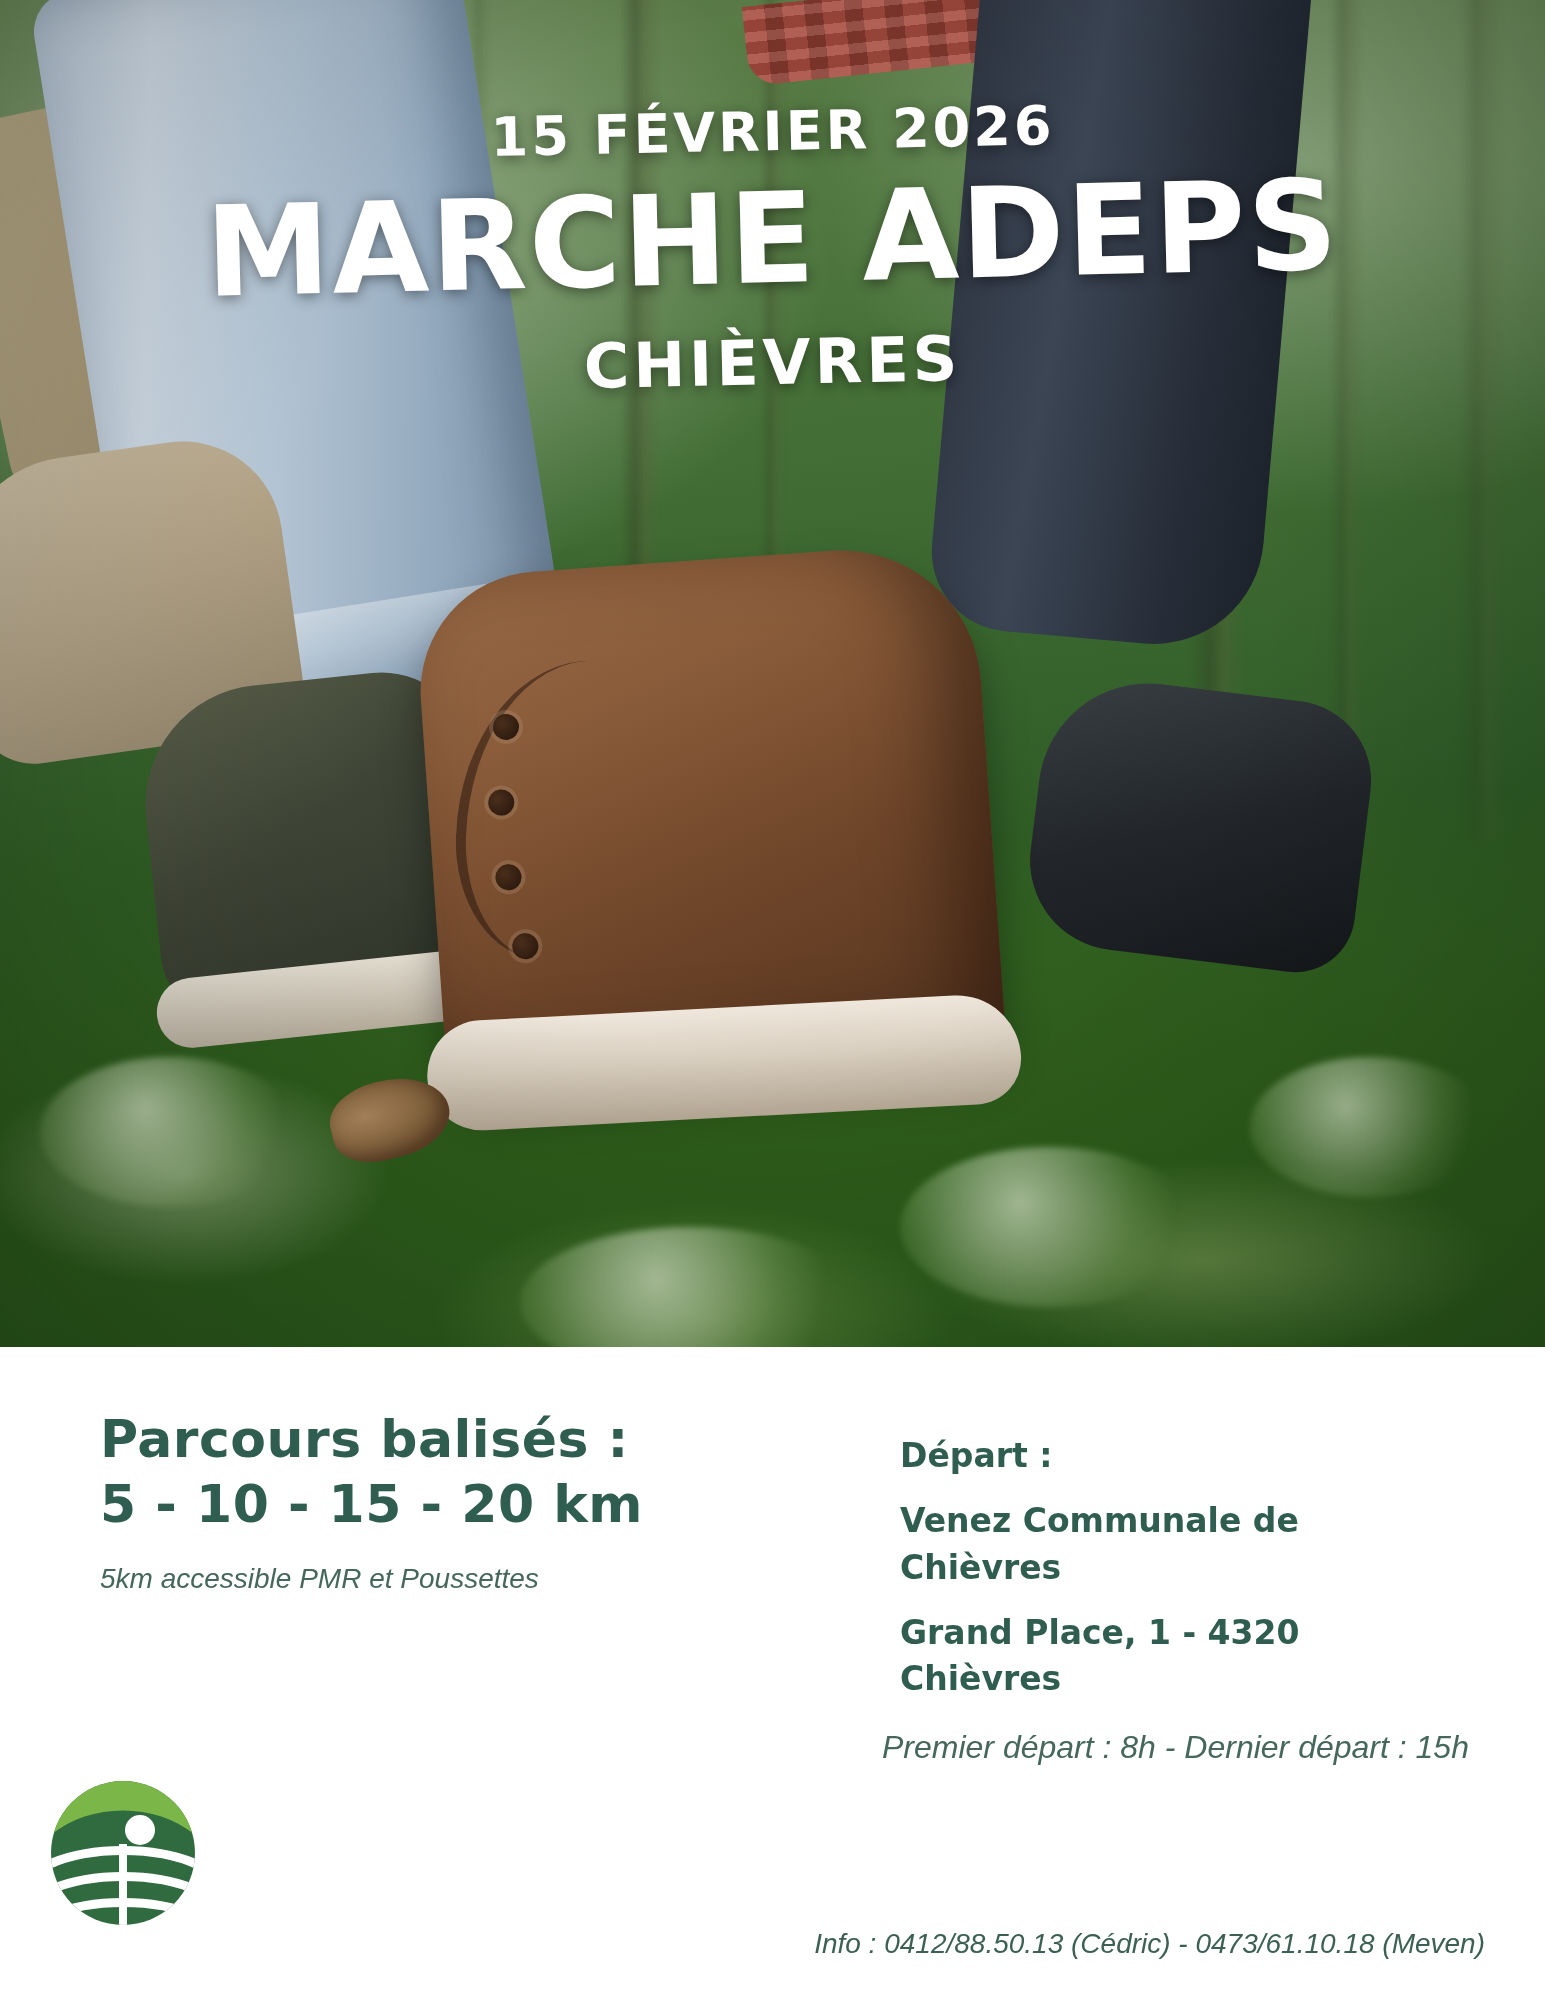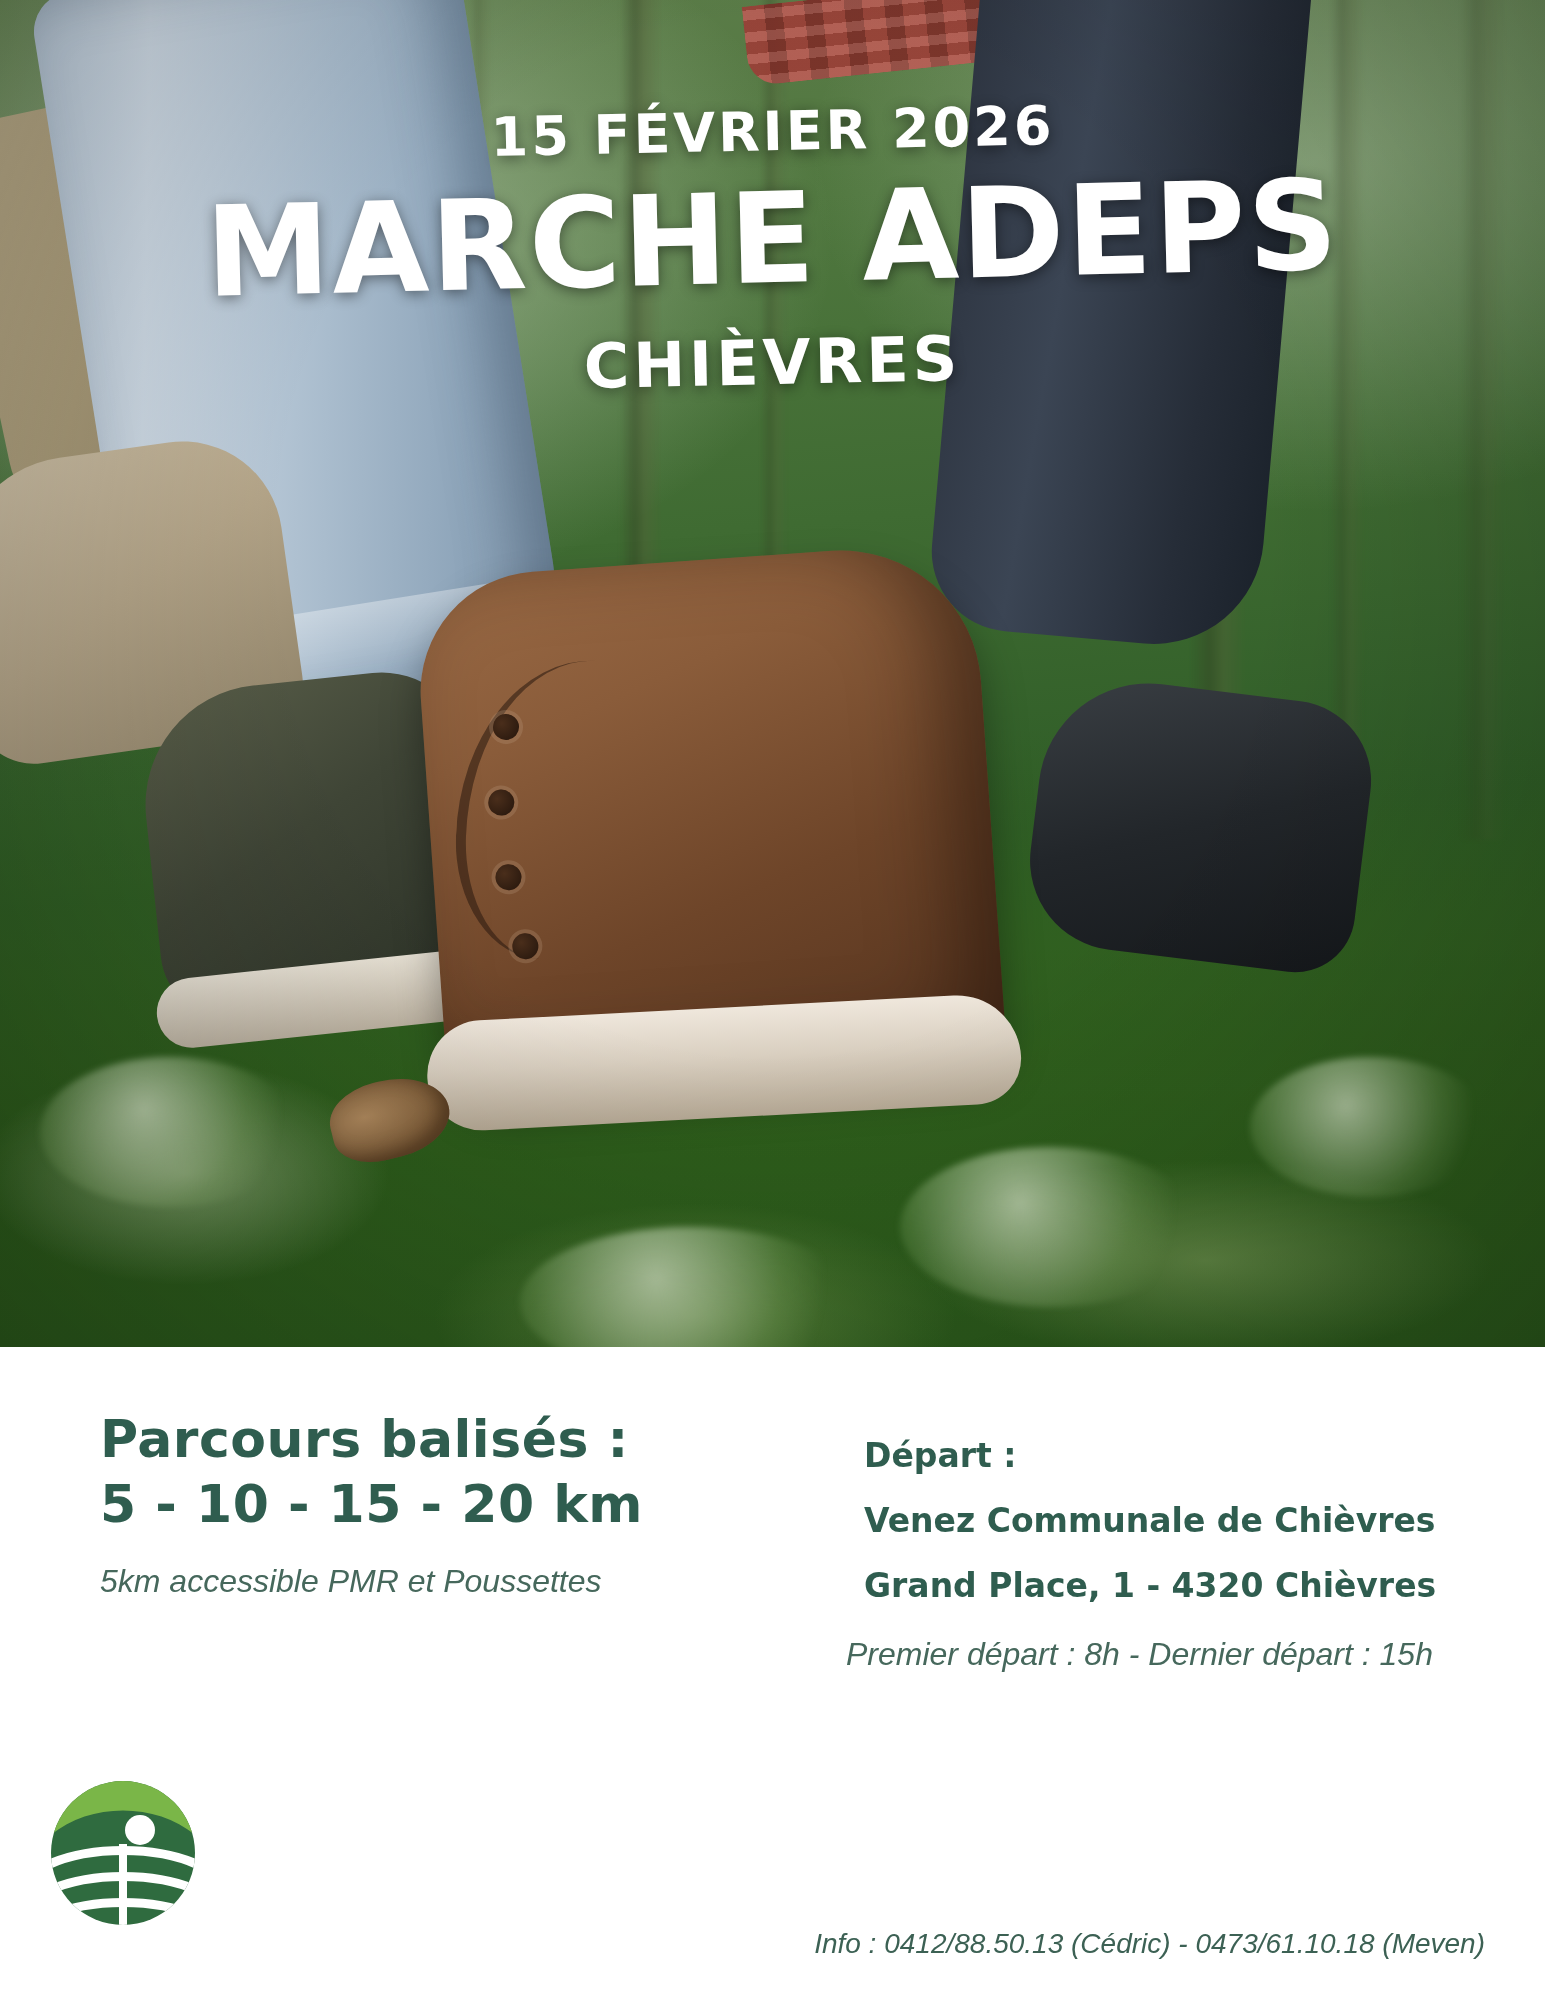--- a/index.html
+++ b/index.html
@@ -211,37 +211,37 @@
     left:0; right:0; top: 1347px; bottom:0;
     background: #ffffff;
     color: #2f5d4f;
   }
   .cols {
     position:absolute;
     left: 100px;
     right: 70px;
     top: 60px;
     display:flex;
-    gap: 56px;
+    gap: 92px;
   }
   .col-left { width: 690px; }
   .col-right { flex: 1; padding-top: 8px; }
 
   .routes-title {
     font-family: "DejaVu Sans", sans-serif;
     font-weight: 700;
     font-size: 52px;
     line-height: 1.25;
     color: #2f5d4f;
     margin: 0;
     letter-spacing: .5px;
   }
   .routes-note {
     font-style: italic;
-    font-size: 32px;
+    font-size: 28px;
     color: #46685c;
     margin-top: 26px;
   }
   .dep-line {
     font-family: "DejaVu Sans", sans-serif;
     font-weight: 700;
     font-size: 33px;
     line-height: 1.42;
     color: #2f5d4f;
     margin: 18px;

